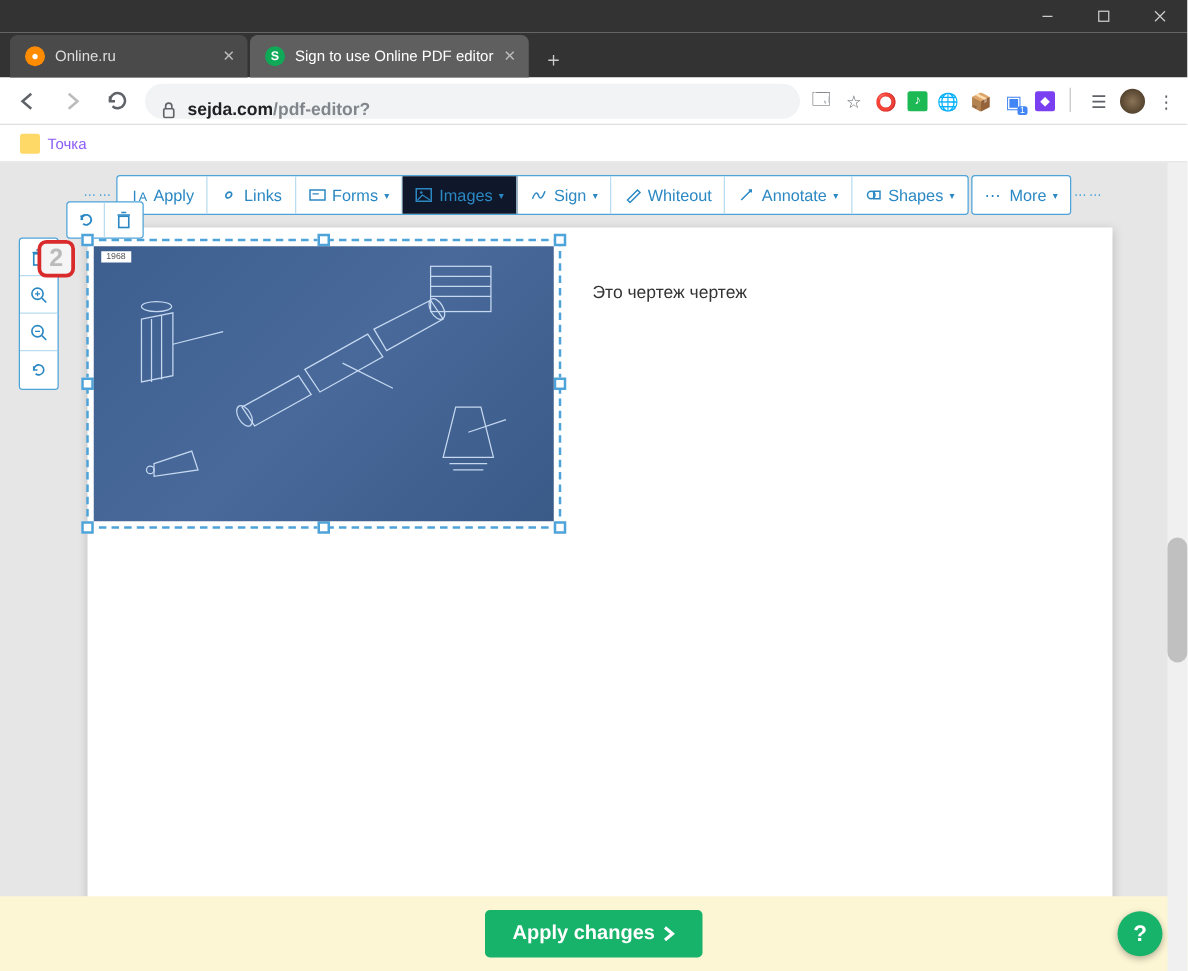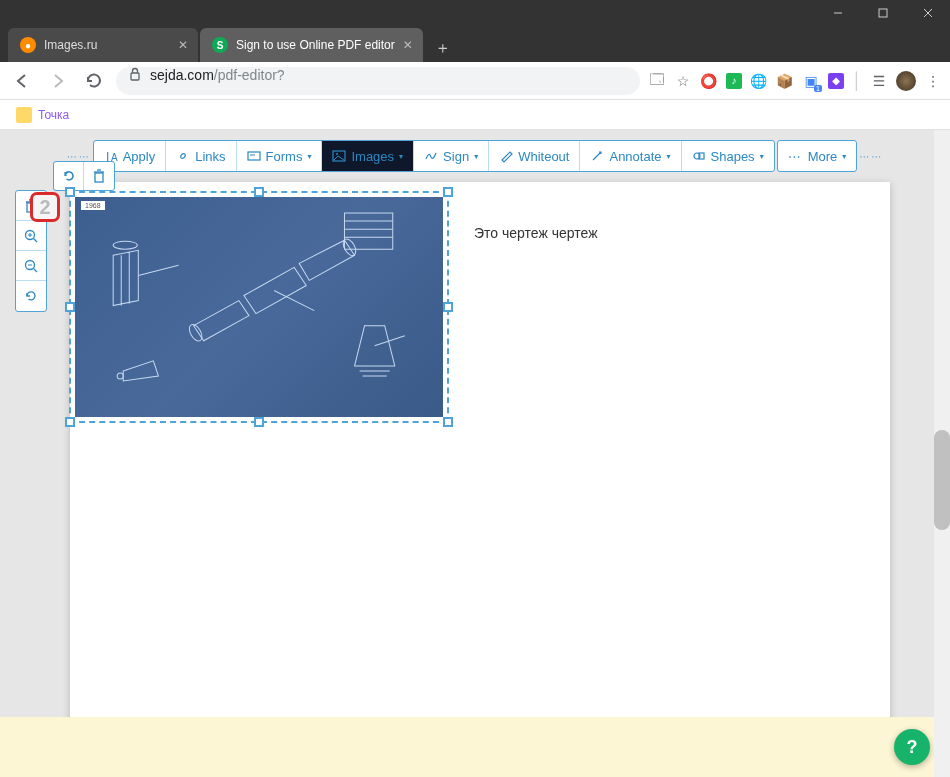--- a/index.html
+++ b/index.html
@@ -16,21 +16,21 @@
 .tab.active { background: #5f5f5f; color: #fff; }
 .tab .favicon { width: 16px; height: 16px; border-radius: 50%; display: flex; align-items: center; justify-content: center; font-size: 10px; font-weight: bold; }
 .tab .fav-orange { background: #ff8c00; color: #fff; }
 .tab .fav-green { background: #0fa958; color: #fff; }
 .tab .close { margin-left: auto; color: #bbb; cursor: pointer; }
 .newtab { width: 28px; height: 28px; display: flex; align-items: center; justify-content: center; color: #ccc; margin-left: 4px; cursor: pointer; }
 
 
 .addrbar { background: #fff; height: 38px; display: flex; align-items: center; padding: 0 8px; gap: 8px; border-bottom: 1px solid #e0e0e0; }
 .nav-btn { width: 28px; height: 28px; display: flex; align-items: center; justify-content: center; color: #5f6368; cursor: pointer; border-radius: 50%; }
-.url-field { flex: 1; display: flex; align-items: flex-start; height: 28px; border-radius: 14px; background: #f1f3f4; padding: 0 12px; gap: 8px; font-size: 13px; color: #5f6368; }
+.url-field { flex: 1; display: flex; align-items: flex-end; height: 28px; border-radius: 14px; background: #f1f3f4; padding: 0 12px; gap: 8px; font-size: 13px; color: #5f6368; font-weight: bold; }
 .url-text { color: #202124; font-size: 14px; }
 .ext-icons { display: flex; gap: 8px; align-items: center; }
 .ext-icon { width: 18px; height: 18px; display: flex; align-items: center; justify-content: center; font-size: 14px; cursor: pointer; }
 
 
 .bmbar { background: #fff; height: 30px; display: flex; align-items: center; padding: 0 10px; gap: 6px; border-bottom: 1px solid #e0e0e0; font-size: 12px; color: #8b5cf6; }
 .bm-item { display: flex; align-items: center; gap: 6px; padding: 4px 6px; cursor: pointer; border-radius: 4px; }
 .bm-folder { width: 16px; height: 16px; background: #ffd968; border-radius: 2px; }
 
 
@@ -106,21 +106,21 @@
           <line x1="2" y1="2" x2="10" y2="10" stroke="currentColor" stroke-width="1"></line>
           <line x1="10" y1="2" x2="2" y2="10" stroke="currentColor" stroke-width="1"></line>
         </svg>
       </div>
   </div>
 </div>
 
 <div class="tabstrip">
   <div class="tab">
     <span class="favicon fav-orange">●</span>
-    <span>Images.ru</span>
+    <span>Online.ru</span>
     <span class="close">✕</span>
   </div>
   <div class="tab active">
     <span class="favicon fav-green">S</span>
     <span>Sign to use Online PDF editor</span>
     <span class="close">✕</span>
   </div>
   <div class="newtab">＋</div>
 </div>
 
@@ -335,20 +335,26 @@
             <line class="bp-line" x1="290" y1="140" x2="320" y2="130"></line>
           </svg>
         </div>
       </div>
 
       <div class="page-text">Это чертеж чертеж</div>
     </div>
   </div>
 
   <div class="bottom-bar">
+    <button class="apply-btn">
+      <span>Apply changes</span>
+      <svg width="10" height="14">
+          <path d="M2 2 L8 7 L2 12" fill="none" stroke="#fff" stroke-width="2.5"></path>
+        </svg>
+    </button>
     <div class="help-fab">?</div>
   </div>
 
 </div>
 
 <div class="scrollbar">
   <div class="scroll-thumb"></div>
 </div>
 
 </body></html>

